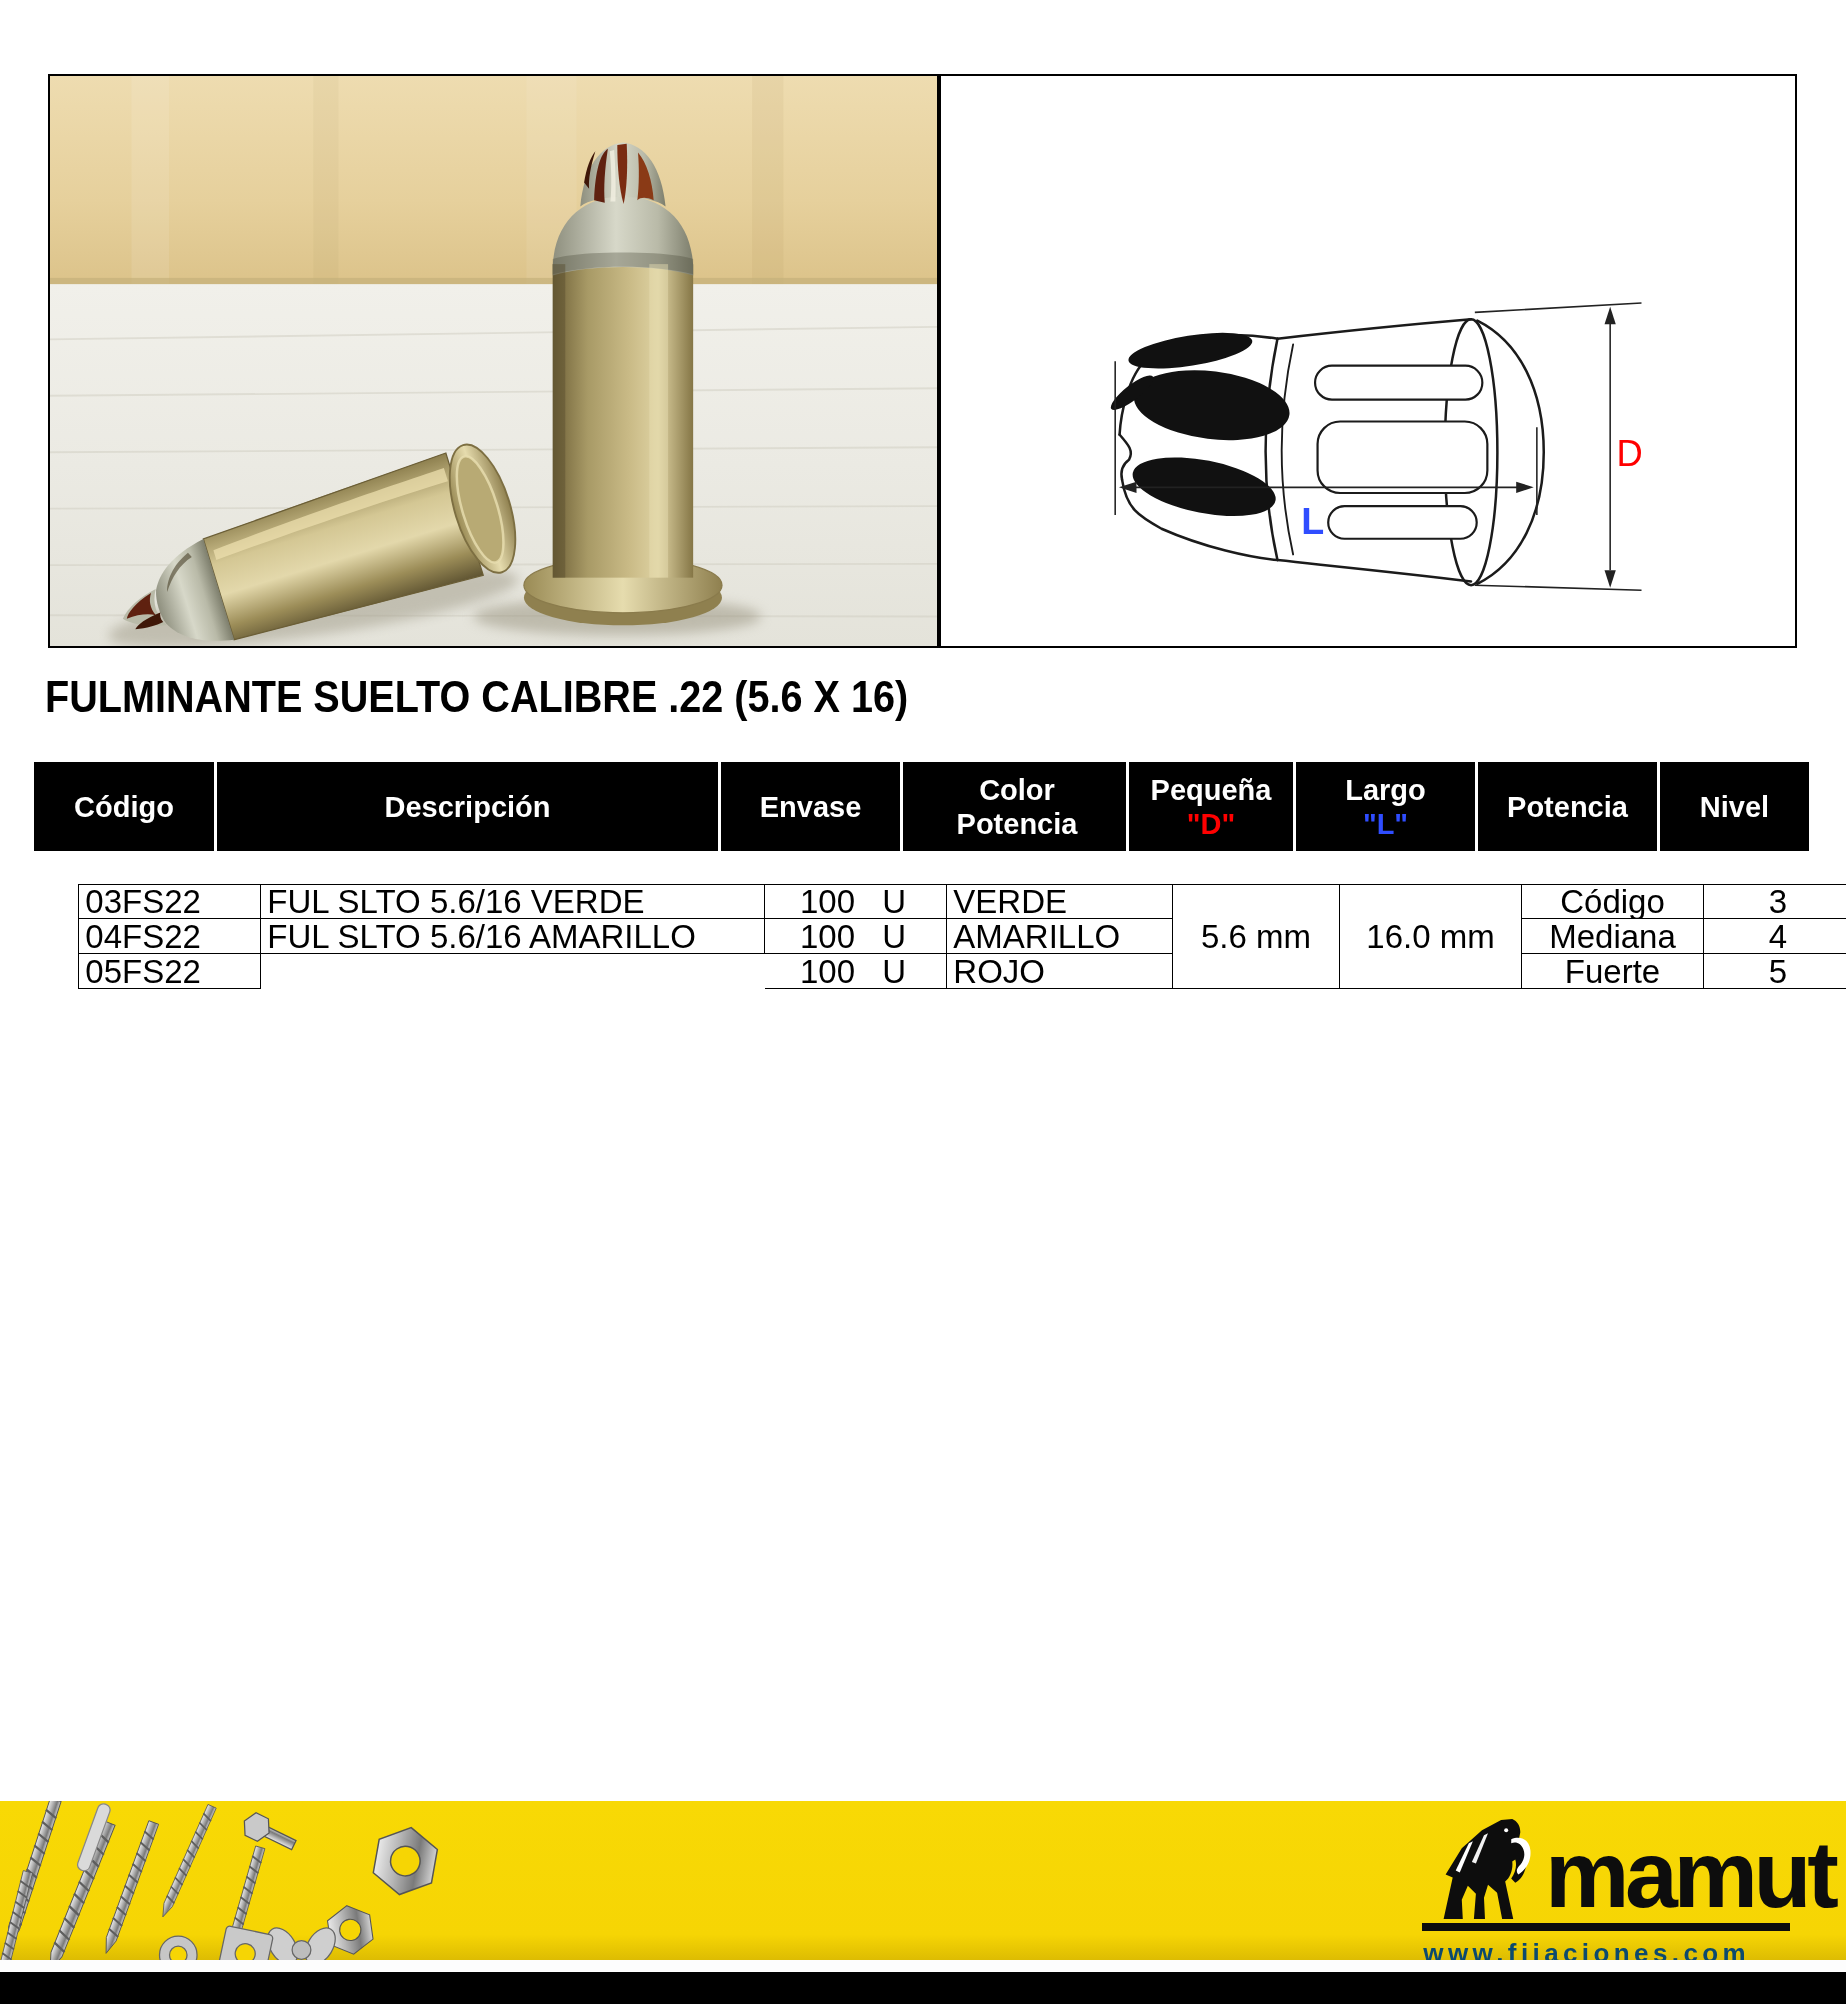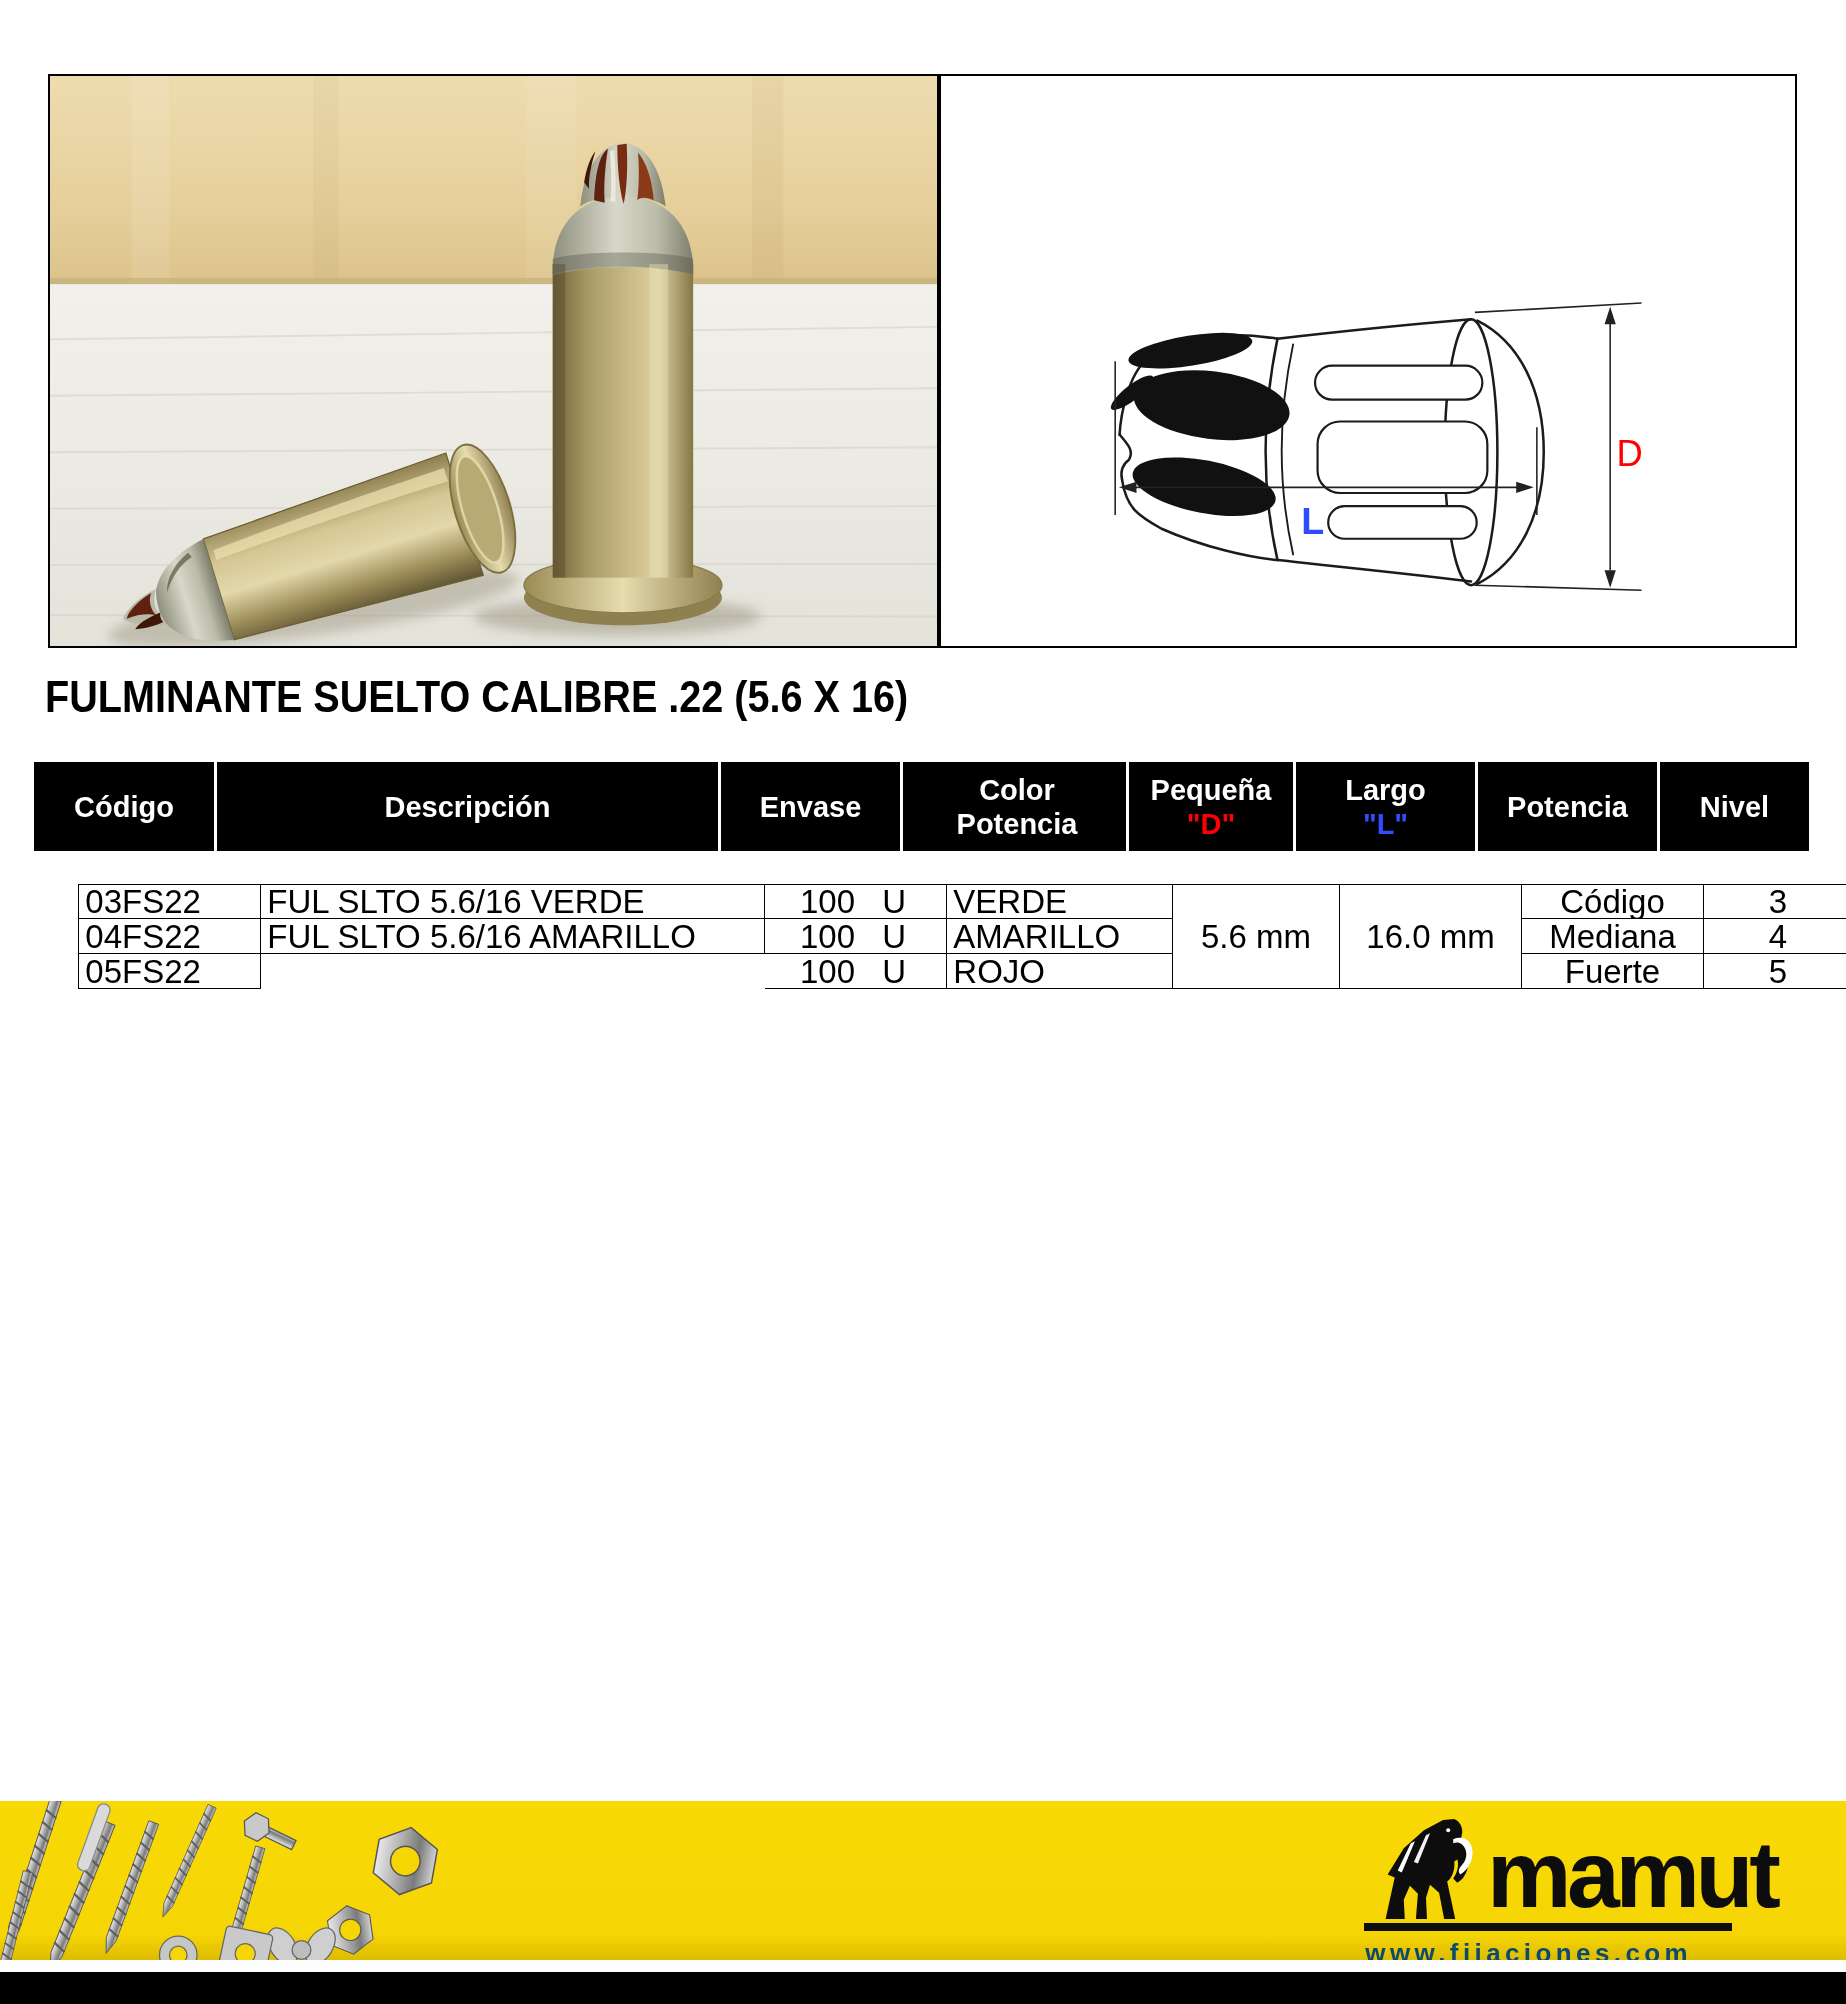--- a/index.html
+++ b/index.html
@@ -41,21 +41,21 @@
   .td.merged{grid-row:1 / span 3;border-top:1.9px solid #000;}
   .c1{grid-column:1}.c2{grid-column:2}.c3{grid-column:3}.c4{grid-column:4}
   .c5{grid-column:5}.c6{grid-column:6}.c7{grid-column:7}.c8{grid-column:8}
   .r1{grid-row:1}.r2{grid-row:2}.r3{grid-row:3}
   
   .yellow-band{
     position:absolute;left:0;top:1801px;width:1847px;height:159px;
     background:linear-gradient(180deg,#f8d905 0%,#f6d504 84%,#ddbc02 100%);
   }
   .fasteners{position:absolute;left:0;top:0;width:466px;height:159px;}
-  .logo{position:absolute;left:1364px;top:1813px;width:369px;height:135px;}
+  .logo{position:absolute;left:1422px;top:1813px;width:369px;height:135px;}
   .logo .mammoth{position:absolute;left:0;top:0;width:128px;height:111px;}
   .brand{
     position:absolute;left:123px;top:13.8px;font-size:95px;line-height:95px;font-weight:bold;
     letter-spacing:-4.4px;color:#0d0d0d;
   }
   .logo-bar{position:absolute;left:0;top:110px;width:368px;height:8.1px;background:#0d0d0d;}
   .website{
     position:absolute;left:1.3px;top:125px;font-size:26px;font-weight:bold;letter-spacing:4.4px;
     color:#0c4a6e;white-space:nowrap;
   }

